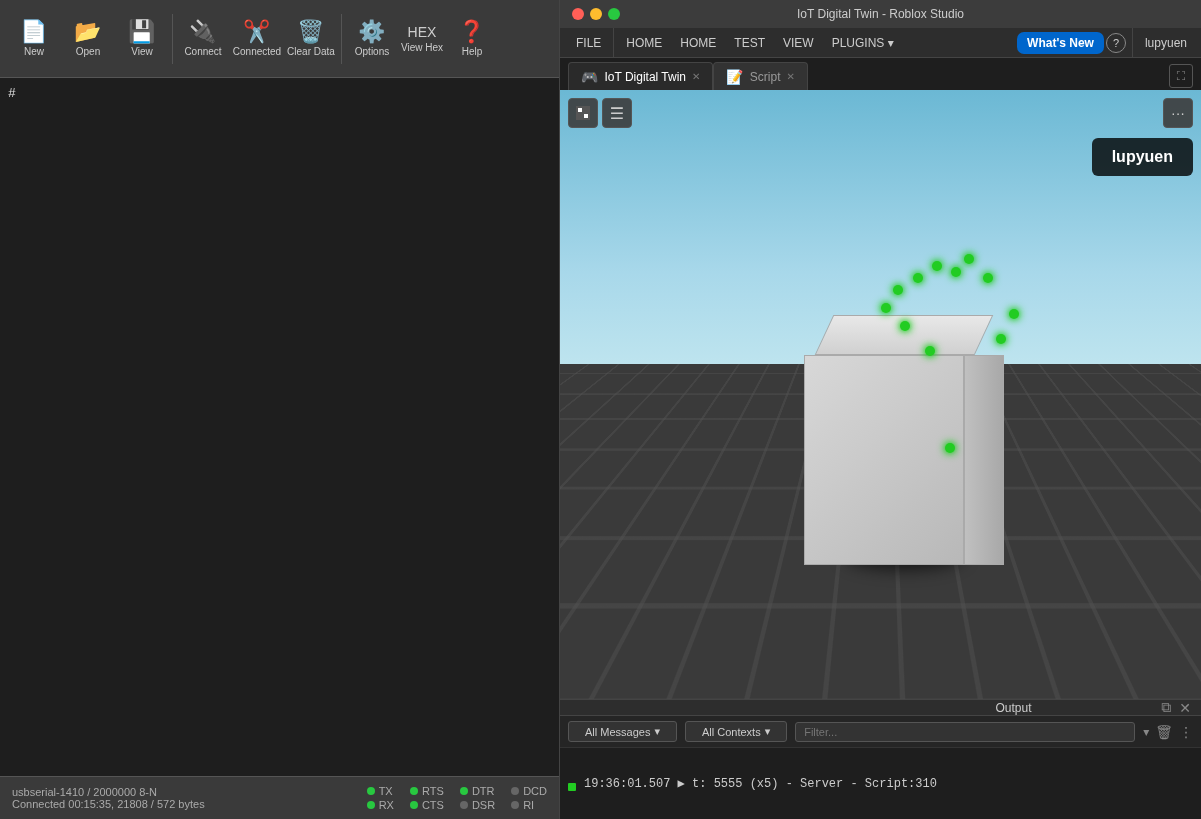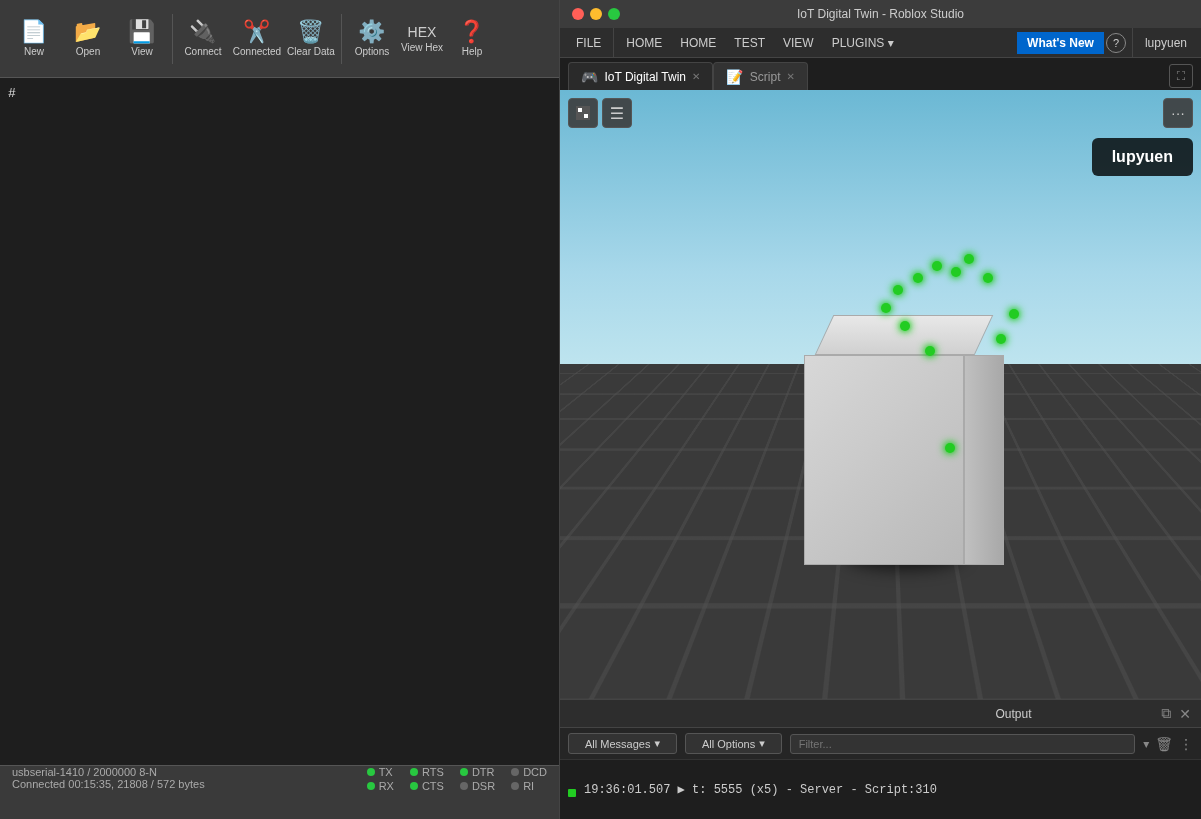--- a/index.html
+++ b/index.html
@@ -94,24 +94,25 @@
     .coolterm-content {
       flex: 1;
       background: #1e1e1e;
       padding: 8px;
       font-family: 'Courier New', monospace;
       font-size: 13px;
       color: #e0e0e0;
     }
 
     .coolterm-statusbar {
-      height: 54px;
+      height: 43px;
       background: #3a3a3a;
       border-top: 1px solid #555;
       display: flex;
+      align-items: center;
       justify-content: space-between;
       padding: 0 12px;
       font-size: 11px;
       color: #aaa;
     }
 
     .status-left {}
     .status-right {
       display: flex;
       gap: 16px;
@@ -186,21 +187,21 @@
       font-size: 12px;
       color: #ccc;
       cursor: pointer;
       border-radius: 3px;
     }
 
     .whats-new-btn {
       background: #0066cc;
       color: white;
       padding: 4px 10px;
-      border-radius: 0;
+      border-radius: 7px;
       font-size: 12px;
       font-weight: bold;
       cursor: pointer;
       white-space: nowrap;
     }
 
     .user-btn {
       color: #ccc;
       font-size: 12px;
       cursor: pointer;
@@ -423,21 +424,21 @@
     
     .output-panel {
       height: 120px;
       background: #1e1e1e;
       border-top: 1px solid #444;
       display: flex;
       flex-direction: column;
     }
 
     .output-header {
-      height: 28px;
+      height: 16px;
       background: #2d2d2d;
       display: flex;
       align-items: center;
       padding: 0 10px;
       border-bottom: 1px solid #444;
     }
 
     .output-title {
       flex: 1;
       font-size: 12px;
@@ -745,21 +746,21 @@
         <span class="output-icon-btn">✕</span>
       </div>
     </div>
 
     <div class="output-filters">
       <div class="filter-dropdown">
         <span>All Messages</span>
         <span>▾</span>
       </div>
       <div class="filter-dropdown">
-        <span>All Options</span>
+        <span>All Contexts</span>
         <span>▾</span>
       </div>
       <input class="filter-input" placeholder="Filter..." style="">
       <div class="filter-icons">
         <span style="color:#888;font-size:12px">▾</span>
         <span style="color:#888;font-size:14px;cursor:pointer">🗑</span>
         <span style="color:#888;font-size:14px;cursor:pointer">⋮</span>
       </div>
     </div>
 

